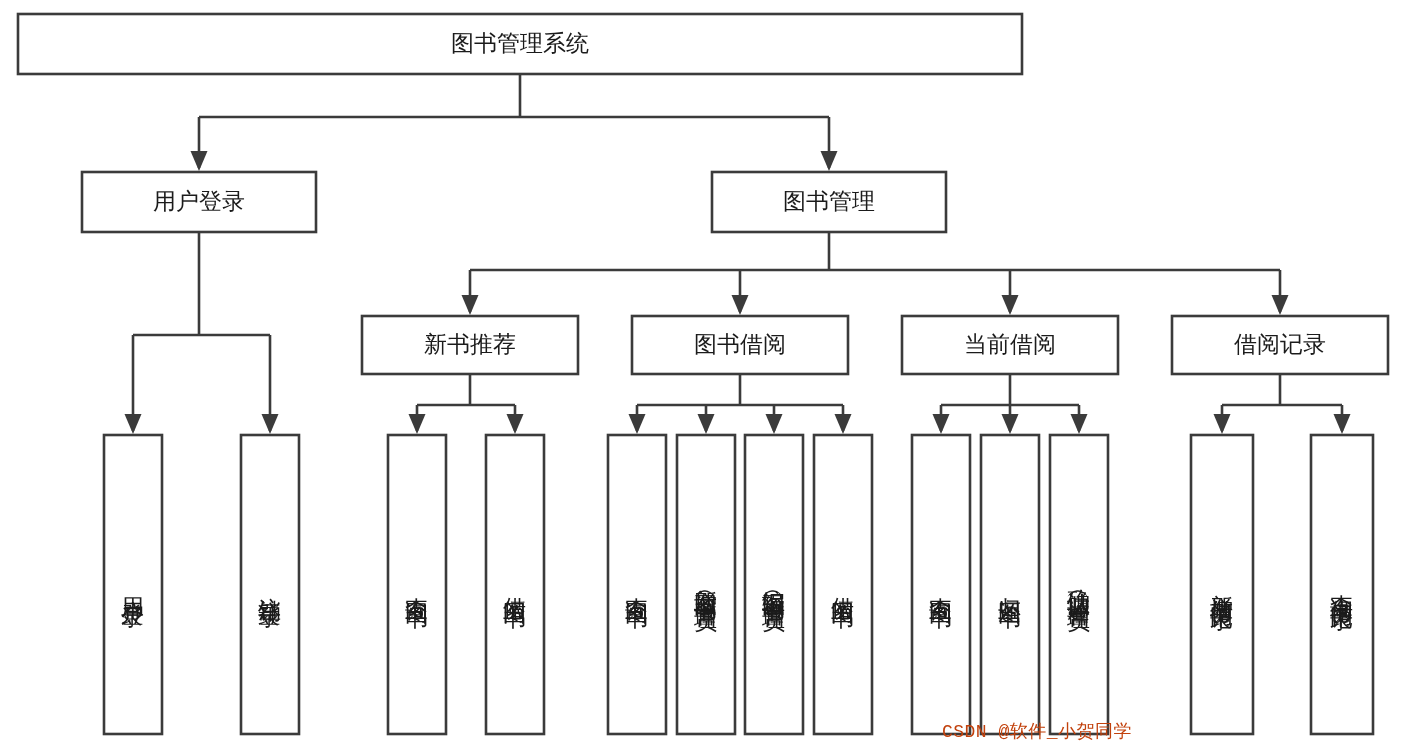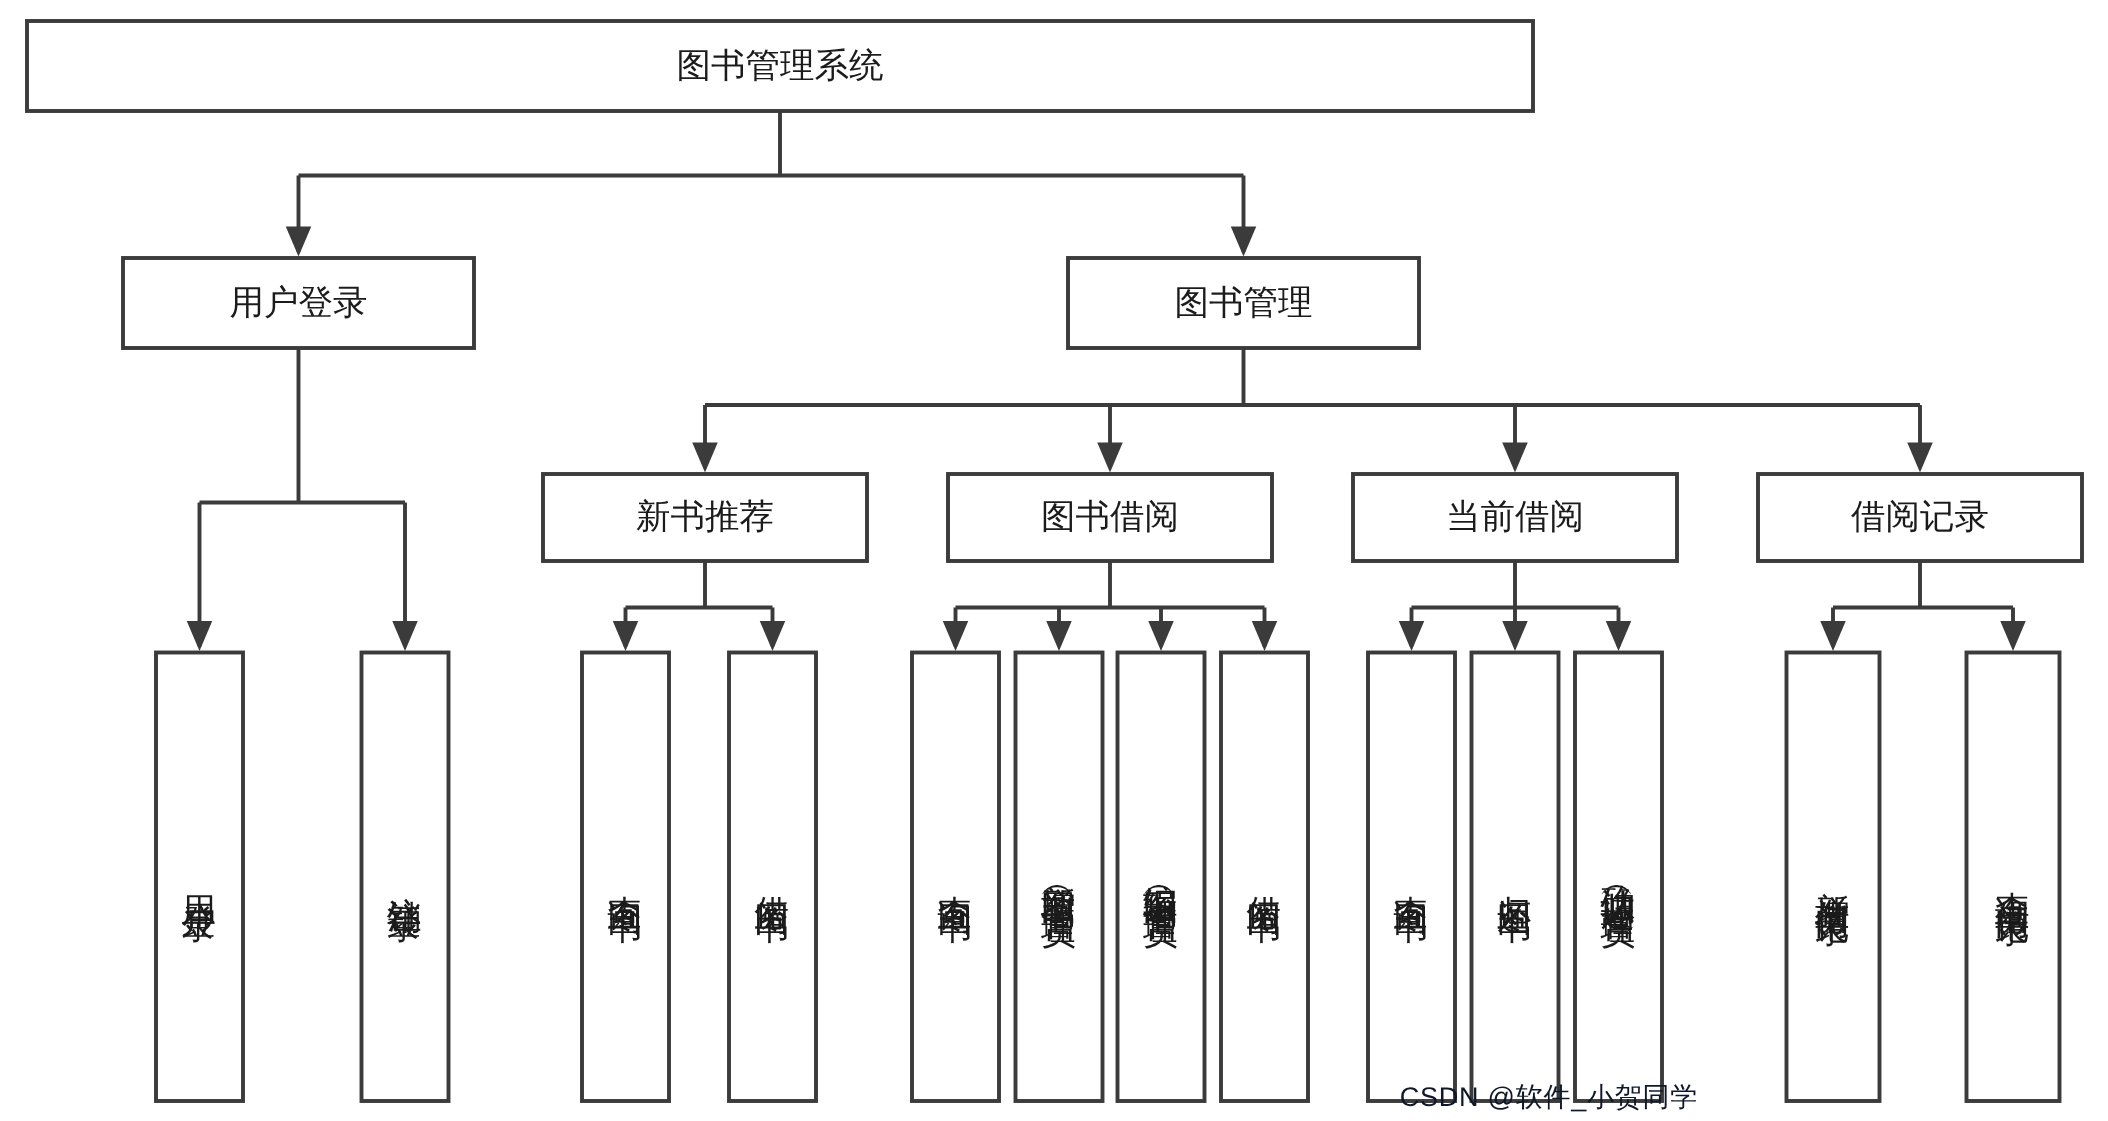--- a/index.html
+++ b/index.html
@@ -67,23 +67,23 @@
     line-height: 1.05;
     letter-spacing: 3px;
     color: #1b1b1b;
     white-space: nowrap;
     pointer-events: none;
   }
   .watermark {
     position: absolute;
     right: 8px;
     bottom: 4px;
-    font-family: Liberation Sans, sans-serif;
+    font-family: Liberation Mono, monospace;
     font-size: 18px;
-    color: #0f172a;
+    color: #c2410c;
     letter-spacing: 0.5px;
     white-space: nowrap;
   }
 </style>
 </head>
 <body>
 
 <div id="diagram-root">
 
   <svg id="diagram-svg" viewBox="0 0 1405 747">

